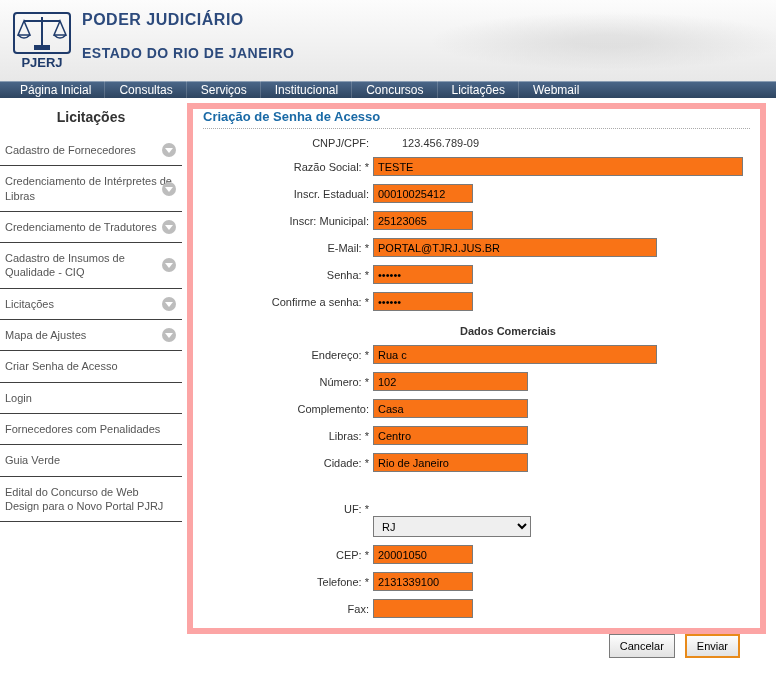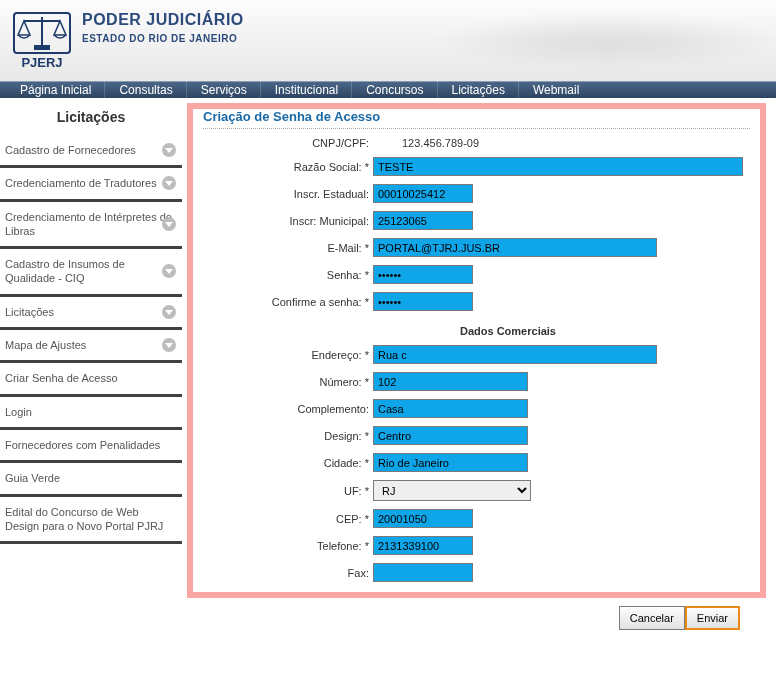--- a/index.html
+++ b/index.html
@@ -3,46 +3,46 @@
   <meta charset="utf-8">
   <style>
     * { margin: 0; padding: 0; box-sizing: border-box; font-family: Verdana, Arial, sans-serif; }
     body { background: #fff; width: 776px; font-size: 11px; }
     .header { height: 82px; background: linear-gradient(to bottom, #fcfcfc, #e8e8e8); display: flex; align-items: center; padding-left: 12px; border-bottom: 1px solid #8a9db3; position: relative; overflow: hidden; }
     .header-bg { position: absolute; right: 0; top: 0; width: 420px; height: 82px; opacity: 0.12; background: radial-gradient(ellipse at 60% 50%, #666 10%, transparent 50%); }
     .logo { display: flex; align-items: flex-start; gap: 10px; z-index: 1; }
     .logo-icon { width: 60px; height: 60px; position: relative; }
     .logo-text { color: #2c4a7c; }
     .logo-text-1 { font-size: 16px; font-weight: bold; letter-spacing: 0.5px; }
-    .logo-text-2 { font-size: 10px; font-weight: bold; letter-spacing: 0.5px; margin-top: 4px; }
+    .logo-text-2 { font-size: 14px; font-weight: bold; letter-spacing: 0.5px; margin-top: 16px; text-align: center; }
     .navbar { background: linear-gradient(to bottom, #4a6688, #2e4561); height: 16px; display: flex; align-items: center; padding: 0 6px; }
     .nav-item { color: #fff; font-size: 12px; padding: 7px 14px; cursor: pointer; position: relative; }
     .nav-item:not(:last-child)::after { content: ''; position: absolute; right: 0; top: 4px; height: 20px; width: 1px; background: rgba(255,255,255,0.18); }
     .main { display: flex; }
     .sidebar { width: 182px; background: #fff; padding-top: 5px; }
     .sidebar-title { font-weight: bold; font-size: 14px; color: #333; text-align: center; padding: 6px 0 10px; }
-    .side-item { padding: 8px 10px 8px 5px; font-size: 11px; color: #555; border-bottom: 3px solid #404040; cursor: pointer; position: relative; line-height: 1.3; }
+    .side-item { padding: 8px 10px 8px 5px; font-size: 11px; color: #555; border-bottom: 1px solid #404040; cursor: pointer; position: relative; line-height: 1.3; }
     .expand-icon { position: absolute; right: 6px; top: 50%; transform: translateY(-50%); width: 14px; height: 14px; background: #bdbdbd; border-radius: 50%; }
     .expand-icon::before { content: ''; position: absolute; left: 3px; top: 5px; border-left: 4px solid transparent; border-right: 4px solid transparent; border-top: 5px solid #fff; }
     .content { flex: 1; padding: 5px 10px 10px 5px; }
     .panel { border: 6px solid #fca5a5; padding: 0 10px 10px; }
     .panel-title { color: #1a6aa6; font-weight: bold; font-size: 13px; padding-bottom: 4px; border-bottom: 1px dotted #aaa; }
     .form-row { display: flex; align-items: center; margin-top: 8px; }
     .form-label { width: 170px; text-align: right; color: #333; font-size: 11px; padding-right: 4px; }
     .form-value { font-size: 11px; color: #333; padding-left: 4px; margin-left: 25px; }
-    .form-input { border: 1px solid #7a7a7a; font-size: 11px; padding: 2px 4px; height: 19px; background: #0ea5e9; }
+    .form-input { border: 1px solid #7a7a7a; font-size: 11px; padding: 2px 4px; height: 19px; background: #f97316; }
     .w-xl { width: 370px; }
     .w-lg { width: 284px; }
     .w-md { width: 155px; }
     .w-sm { width: 100px; }
-    .w-select { width: 158px; }
+    .w-select { width: 158px; margin-top: 36px; }
     select.form-input { height: 21px; background: #efefef; }
     .section-title { font-weight: bold; font-size: 11px; color: #333; text-align: center; margin: 14px 0 2px 170px; width: 270px; }
     .footnote { font-size: 11px; color: #333; padding: 4px 0 6px 22px; }
-    .buttons { display: flex; gap: 0; justify-content: flex-end; padding-right: 26px; margin-top: 8px; }
+    .buttons { display: flex; gap: 10px; justify-content: flex-end; padding-right: 26px; }
     .btn { border: 1px solid #7a7a7a; background: linear-gradient(to bottom, #fdfdfd, #e2e2e2); font-size: 11px; padding: 4px 10px; cursor: pointer; }
     .btn.primary { border: 2px solid #e88a1a; }
   </style>
 </head>
 <body>
 
 <div class="header">
   <div class="header-bg"></div>
   <div class="logo">
     <div class="logo-icon">
@@ -73,22 +73,22 @@
   <div class="nav-item">Concursos</div>
   <div class="nav-item">Licitações</div>
   <div class="nav-item">Webmail</div>
 </div>
 
 <div class="main">
   <div class="sidebar">
     <div class="sidebar-title">Licitações</div>
     <div id="sidebar-items">
         <div class="side-item">Cadastro de Fornecedores<span class="expand-icon"></span></div>
+        <div class="side-item">Credenciamento de Intérpretes de Libras<span class="expand-icon"></span></div>
         <div class="side-item">Credenciamento de Tradutores<span class="expand-icon"></span></div>
-        <div class="side-item">Credenciamento de Intérpretes de Libras<span class="expand-icon"></span></div>
         <div class="side-item">Cadastro de Insumos de Qualidade - CIQ<span class="expand-icon"></span></div>
         <div class="side-item">Licitações<span class="expand-icon"></span></div>
         <div class="side-item">Mapa de Ajustes<span class="expand-icon"></span></div>
         <div class="side-item">Criar Senha de Acesso</div>
         <div class="side-item">Login</div>
         <div class="side-item">Fornecedores com Penalidades</div>
         <div class="side-item">Guia Verde</div>
         <div class="side-item">Edital do Concurso de Web Design para o Novo Portal PJRJ</div>
       </div>
   </div>
@@ -134,21 +134,21 @@
         </div>
       <div class="form-row">
           <div class="form-label">Número: *</div>
           <input class="form-input w-md" value="102" style="">
         </div>
       <div class="form-row">
           <div class="form-label">Complemento:</div>
           <input class="form-input w-md" value="Casa" style="">
         </div>
       <div class="form-row">
-          <div class="form-label">Design: *</div>
+          <div class="form-label">Libras: *</div>
           <input class="form-input w-md" value="Centro" style="">
         </div>
       <div class="form-row">
           <div class="form-label">Cidade: *</div>
           <input class="form-input w-md" value="Rio de Janeiro" style="">
         </div>
       <div class="form-row">
           <div class="form-label">UF: *</div>
           <select class="form-input w-select"><option>RJ</option></select>
         </div>

